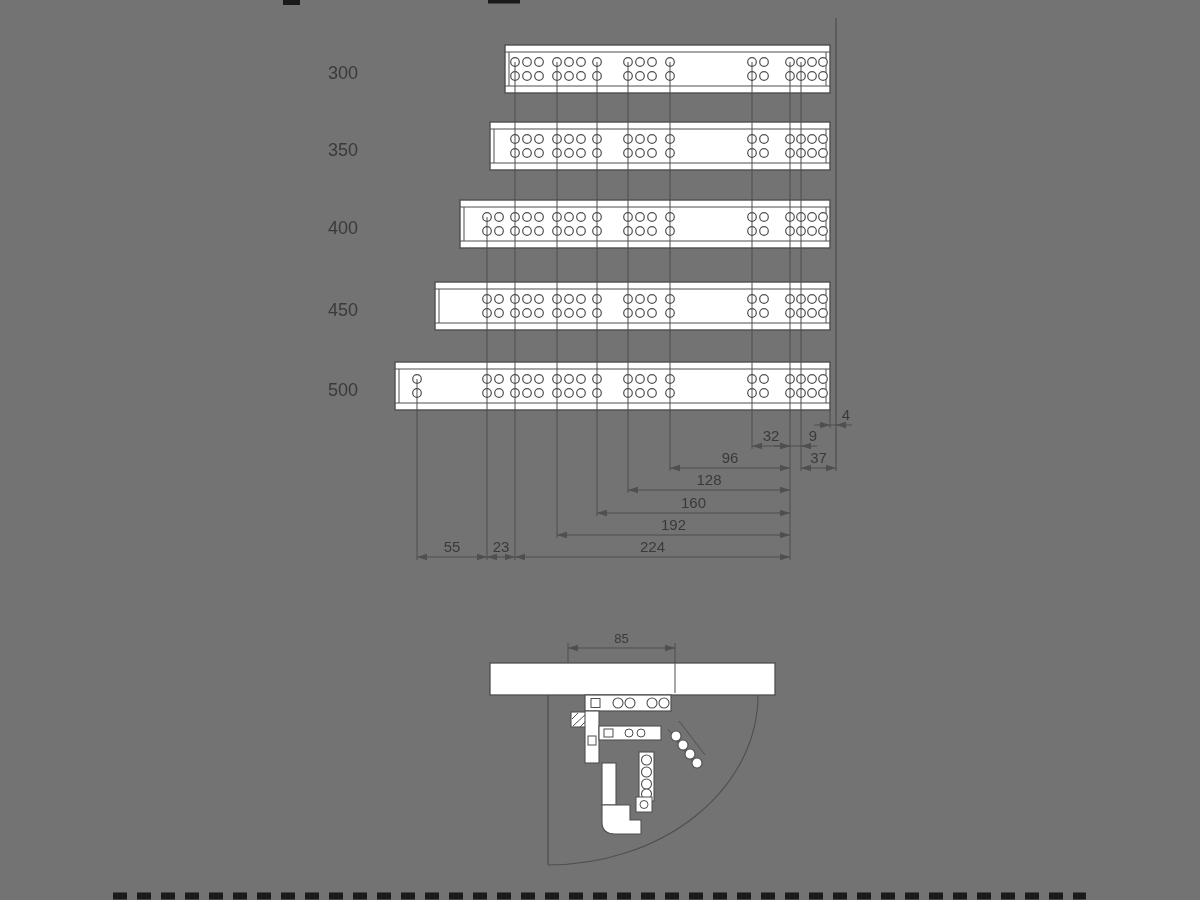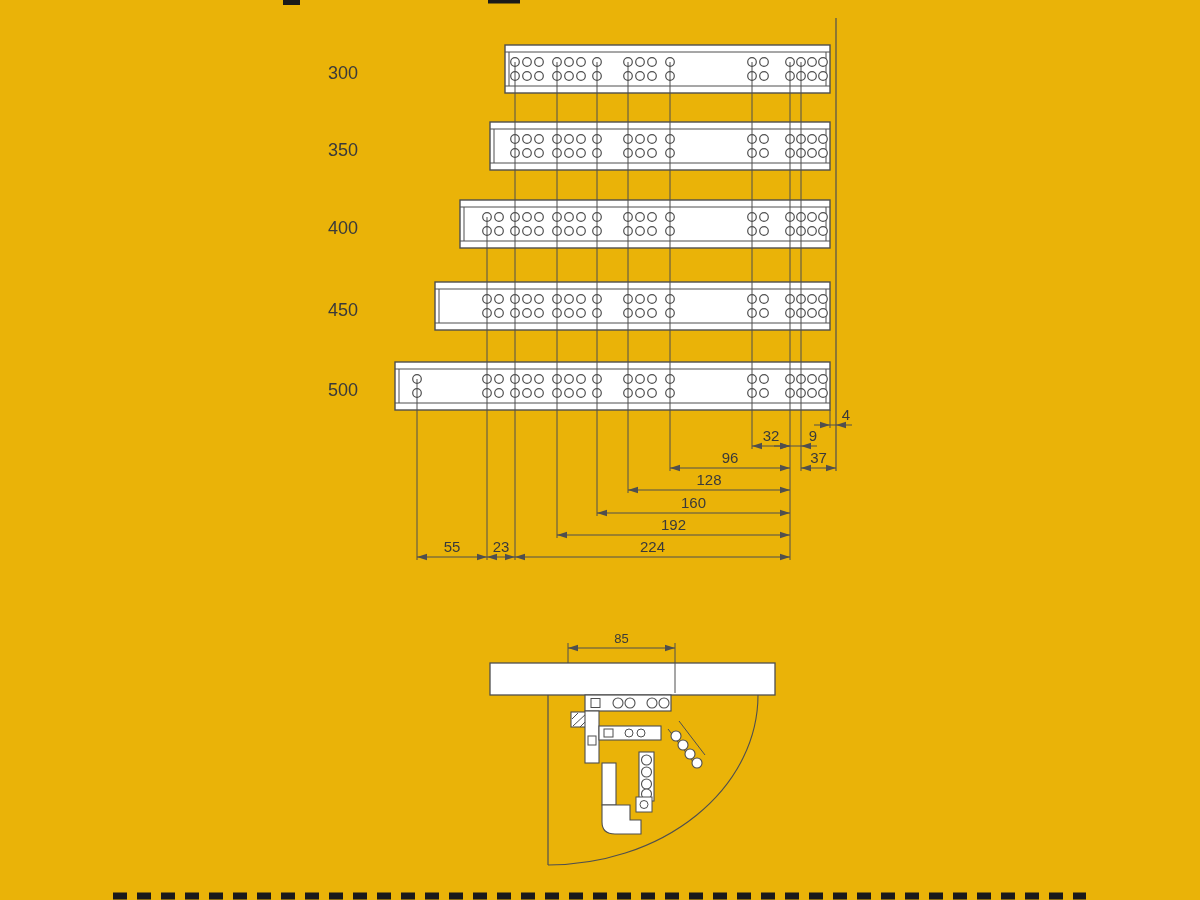--- a/index.html
+++ b/index.html
@@ -1,20 +1,20 @@
 <!DOCTYPE html>
 <html><head>
 <meta charset="utf-8">
 <style>
   html, body { margin: 0; padding: 0; background: #ffffff; }
   #stage {
     position: relative;
     width: 1200px;
     height: 900px;
-    background: #eab308;
+    background: #737373;
     overflow: hidden;
   }
   #stage svg { position: absolute; left: 0; top: 0; }
   svg text {
     font-family: "Liberation Sans", "DejaVu Sans", sans-serif;
   }
 </style>
 </head>
 <body>
 

